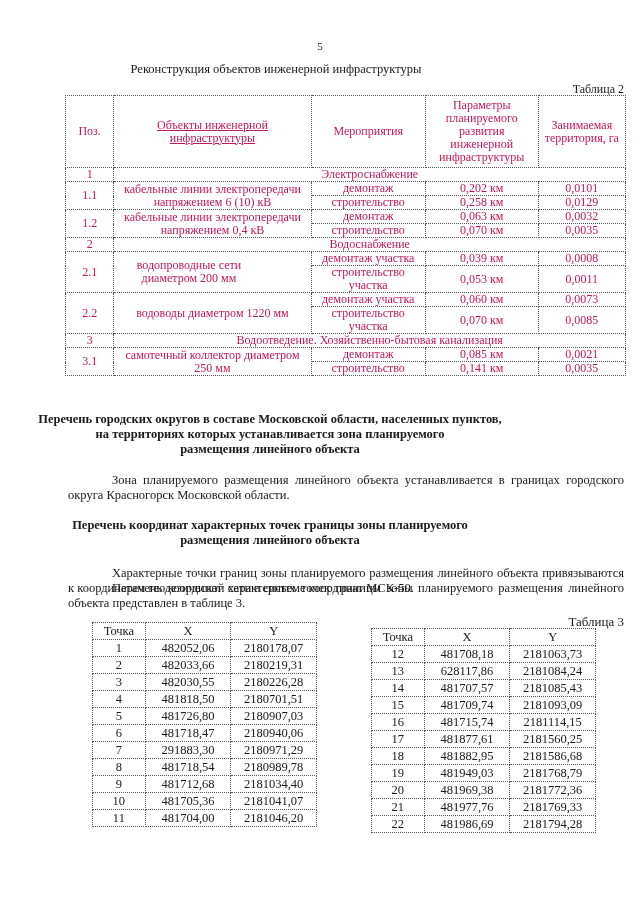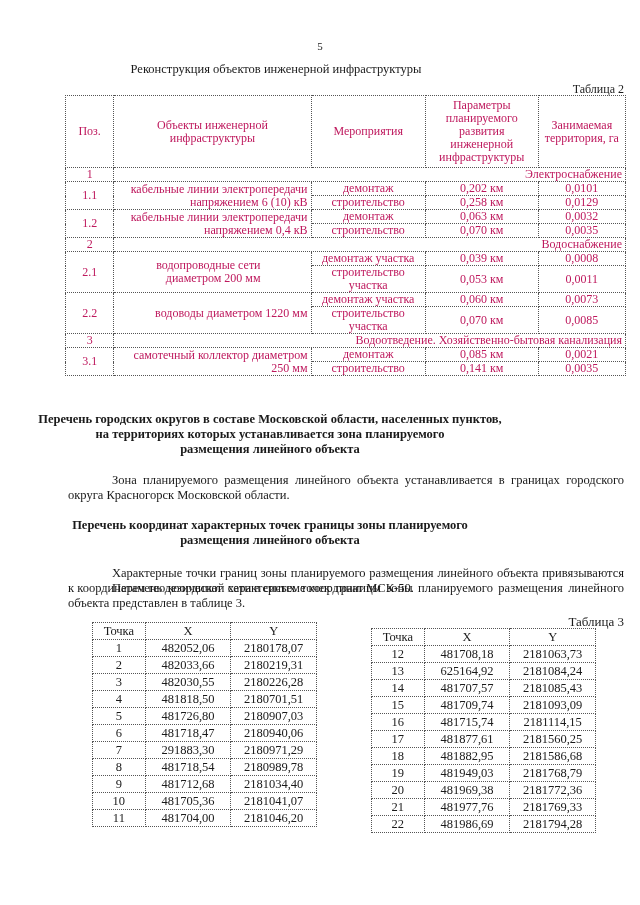--- a/index.html
+++ b/index.html
@@ -6,21 +6,21 @@
   body { width: 640px; height: 905px; position: relative; overflow: hidden;
          font-family: "Liberation Serif", "DejaVu Serif", serif; color: #1a1a1a; }
   .abs { position: absolute; }
   .page-num { left: 0; width: 640px; top: 40px; text-align: center; font-size: 11px; }
   .title { left: 0; width: 552px; top: 62px; text-align: center; font-size: 12.5px; }
   .tlabel { font-size: 12px; }
   table { border-collapse: collapse; position: absolute; }
   td, th { border: 1px dotted #555; font-weight: normal; padding: 0 3px; font-size: 12px; line-height: 13px; }
   .t2 td, .t2 th { color: #be185d; }
   .c { text-align: center; }
-  .l { text-align: right; }
+  .l { text-align: center; }
   .bold-head { left: 0; width: 540px; text-align: center; font-weight: bold; font-size: 12.5px; line-height: 15px; }
   .para { font-size: 12.5px; line-height: 15px; text-align: justify; }
   .t3 td, .t3 th { font-size: 12.5px; line-height: 15px; text-align: center; height: 16px; }
 </style>
 </head>
 <body>
 
 <div class="abs page-num">5</div>
 <div class="abs title">Реконструкция объектов инженерной инфраструктуры</div>
 <div class="abs tlabel" style="right:16px; top:82px;margin-left:11px;">Таблица 2</div>
@@ -29,21 +29,21 @@
   <colgroup>
     <col style="width:49px">
       <col style="width:199px">
       <col style="width:112px">
       <col style="width:113px">
       <col style="width:88px">
   </colgroup>
   <thead>
     <tr style="height:72px;">
       <th class="c">Поз.</th>
-      <th class="c" style="padding:0 30px;">Объекты инженерной инфраструктуры</th>
+      <th class="c" style="padding:0 30px;text-decoration:underline;">Объекты инженерной инфраструктуры</th>
       <th class="c">Мероприятия</th>
       <th class="c" style="padding:0 10px;">Параметры планируемого развития инженерной инфраструктуры</th>
       <th class="c">Занимаемая территория, га</th>
     </tr>
   </thead>
   <tbody>
 
     <tr>
       <td class="c">1</td>
       <td class="l" colspan="4">Электроснабжение</td>
@@ -223,21 +223,21 @@
     </tr>
   </thead>
   <tbody id="t3-right">
       <tr>
         <td>12</td>
         <td>481708,18</td>
         <td>2181063,73</td>
       </tr>
       <tr>
         <td>13</td>
-        <td>625164,92</td>
+        <td>628117,86</td>
         <td>2181084,24</td>
       </tr>
       <tr>
         <td>14</td>
         <td>481707,57</td>
         <td>2181085,43</td>
       </tr>
       <tr>
         <td>15</td>
         <td>481709,74</td>

